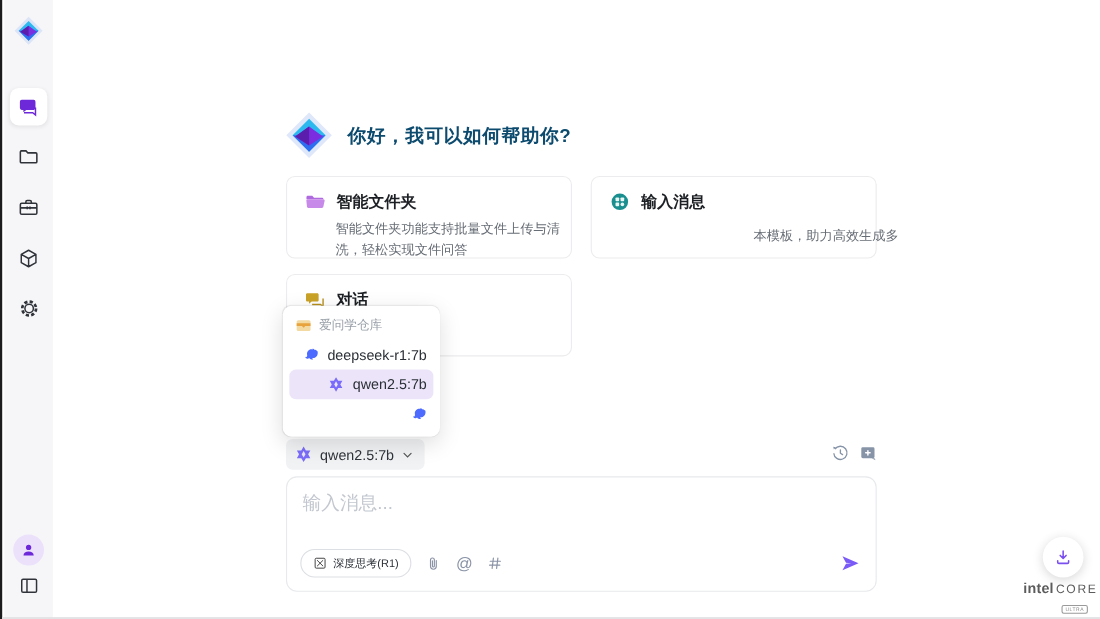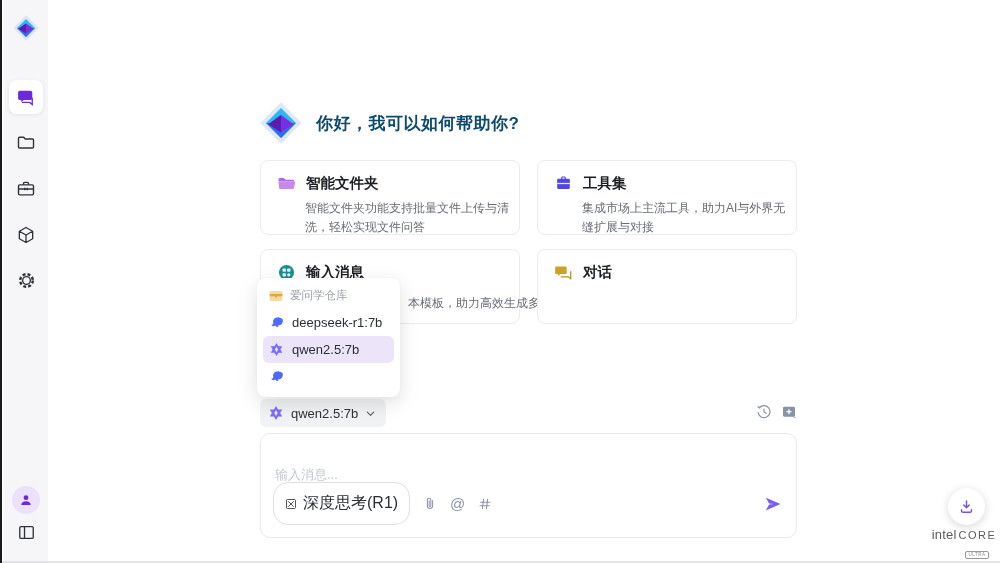--- a/index.html
+++ b/index.html
@@ -25,46 +25,46 @@
   .card { position:relative; height:75px; border:1px solid #ececee; border-radius:8px; background:#fff; padding:13px 16px; cursor:pointer; }
   .card-head { display:flex; align-items:center; gap:10px;font-family:Liberation Serif, serif; }
   .card-title { font-size:14.5px; font-weight:bold; color:#1c1f23; }
   .card-desc { margin:6px 0 0 28px; font-size:12px; color:#676d75; line-height:1.55; width:212px; }
   .card-desc.frag { position:absolute; left:147px; top:44px; margin:0; width:auto; white-space:nowrap; }
 
   
   .dropdown { position:absolute; left:255px; top:278px; width:143px; background:#fff; border-radius:8px;
               box-shadow:0 6px 20px rgba(0,0,0,.13), 0 0 1px rgba(0,0,0,.1); padding:7px 6px; z-index:30; }
   .dd-group { display:flex; align-items:center; gap:7px; padding:3px 6px 6px 6px; font-size:11.5px; color:#9aa0a8; }
-  .dd-item { display:flex; align-items:center; gap:8px; height:27px; padding:0 6px; border-radius:6px; font-size:13px; color:#2a2f36; cursor:pointer; }
+  .dd-item { display:flex; align-items:center; gap:8px; height:27px; padding:0 6px; border-radius:6px; font-size:13px; color:#2a2f36; cursor:pointer;justify-content:flex-end; }
   .dd-item.selected { background:#ece5fa; }
 
   
   .model-pill { position:absolute; left:258px; top:399px; height:28px; background:#f1f2f4; border-radius:6px;
                 display:flex; align-items:center; gap:7px; padding:0 10px 0 8px; font-size:13px; color:#30343a; cursor:pointer; }
   .top-icons { position:absolute; left:754px; top:404px; display:flex; align-items:center; gap:9px; }
 
   
   .composer { position:absolute; left:258px; top:433px; width:537px; height:105px; border:1px solid #e7e9ec; border-radius:10px; background:#fff; }
   .composer textarea { position:absolute; left:14px; top:12px; width:505px; height:48px; border:none; outline:none; resize:none;
-                       font-family:"Liberation Sans","DejaVu Sans",sans-serif; font-size:13px; color:#737373; background:transparent;margin-top:20px; }
+                       font-family:"Liberation Sans","DejaVu Sans",sans-serif; font-size:17px; color:#737373; background:transparent; }
   .composer textarea::placeholder { color:#c3c7cf; }
   .tool-row { position:absolute; left:12px; bottom:12px; right:14px; display:flex; align-items:center; gap:13px; }
-  .deep-pill { display:flex; align-items:center; gap:6px; border:1px solid #dcdfe3; border-radius:15px; height:43px; padding:0 11px;
-               font-size:16px; color:#2a2f36; background:#fff; cursor:pointer; }
+  .deep-pill { display:flex; align-items:center; gap:6px; border:1px solid #dcdfe3; border-radius:15px; height:26px; padding:0 11px;
+               font-size:10px; color:#2a2f36; background:#fff; cursor:pointer; }
   .tool-ico { color:#8a93a6; display:flex; align-items:center; cursor:pointer; }
   .at-glyph { font-size:15px; color:#8a93a6; }
   .send-btn { margin-left:auto; cursor:pointer; display:flex; }
 
   
   .dl-btn { position:absolute; left:946px; top:488px; width:37px; height:37px; border-radius:50%; background:#fff;
             box-shadow:0 2px 10px rgba(0,0,0,.16); display:flex; align-items:center; justify-content:center; cursor:pointer; }
   .intel { position:absolute; left:931px; top:527px; width:62px; text-align:center; color:#5c5c5c; }
   .intel-row { display:flex; align-items:baseline; justify-content:center; gap:2px; }
-  .intel-word { font-size:13px; font-weight:normal; letter-spacing:.2px; }
+  .intel-word { font-size:13px; font-weight:bold; letter-spacing:.2px; }
   .core-word { font-size:11px; letter-spacing:1.5px; font-weight:400; text-transform:uppercase; }
   .ultra-badge { display:inline-block; margin:1px 0 0 26px; border:1px solid #9a9a9a; border-radius:2px; font-size:4.5px; padding:0 3px; letter-spacing:.5px; color:#8a8a8a; text-transform:uppercase; line-height:6px; }
 </style>
 </head>
 <body>
 
 <div class="stage">
 
   <div class="sidebar">
     <svg class="sb-logo" viewBox="0 0 40 40">
@@ -140,30 +140,20 @@
       <div class="card-head">
         <svg width="19" height="19" viewBox="0 0 24 24">
           <path fill="#b06ae0" d="M2 6.5c0-.8.7-1.5 1.5-1.5h5.2l2 2.2H20c.8 0 1.5.7 1.5 1.5V9H2z"></path>
           <path fill="#c78ae8" d="M3.3 9h18.2c.9 0 1.6.9 1.4 1.8l-1.5 6.9c-.2.8-.8 1.3-1.6 1.3H4.2c-.8 0-1.4-.5-1.6-1.3L1.9 10.8C1.7 9.9 2.4 9 3.3 9z"></path>
         </svg>
         <span class="card-title">智能文件夹</span>
       </div>
       <div class="card-desc">智能文件夹功能支持批量文件上传与清洗，轻松实现文件问答</div>
     </div>
 
-    <div class="card">
-      <div class="card-head">
-        <svg width="19" height="19" viewBox="0 0 24 24">
-          <path fill="#4f46e5" d="M9 6V5c0-1.1.9-2 2-2h2c1.1 0 2 .9 2 2v1h3.5c.8 0 1.5.7 1.5 1.5v10c0 .8-.7 1.5-1.5 1.5h-13C4.7 19 4 18.3 4 17.5v-10C4 6.7 4.7 6 5.5 6H9zm1.6 0h2.8V5c0-.3-.2-.5-.5-.5h-1.8c-.3 0-.5.2-.5.5v1z"></path>
-          <path fill="#fff" d="M4 11.2h16v1.6H4z" opacity=".9"></path>
-        </svg>
-        <span class="card-title">工具集</span>
-      </div>
-      <div class="card-desc">集成市场上主流工具，助力AI与外界无缝扩展与对接</div>
-    </div>
 
     <div class="card">
       <div class="card-head">
         <svg width="19" height="19" viewBox="0 0 24 24">
           <circle cx="12" cy="12" r="9.5" fill="#1a8f8f"></circle>
           <g fill="#eaf6f4">
             <rect x="7" y="7" width="4.2" height="4.2" rx="1"></rect>
             <rect x="12.8" y="7" width="4.2" height="4.2" rx="1"></rect>
             <rect x="7" y="12.8" width="4.2" height="4.2" rx="1"></rect>
             <rect x="12.8" y="12.8" width="4.2" height="4.2" rx="2.1"></rect>

